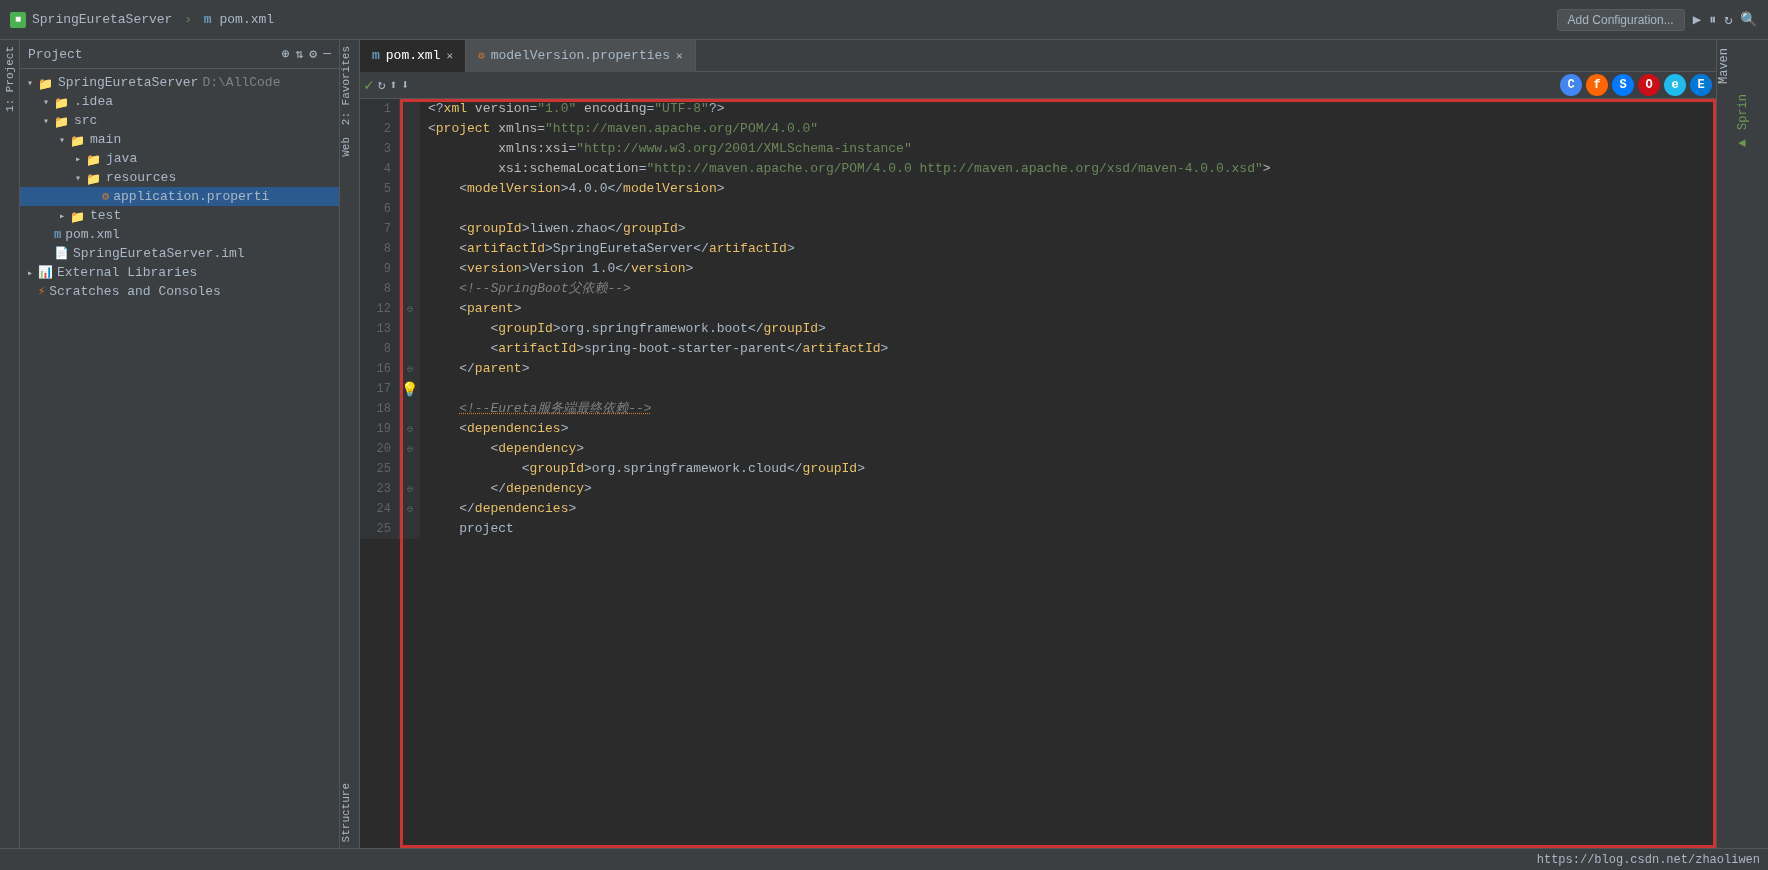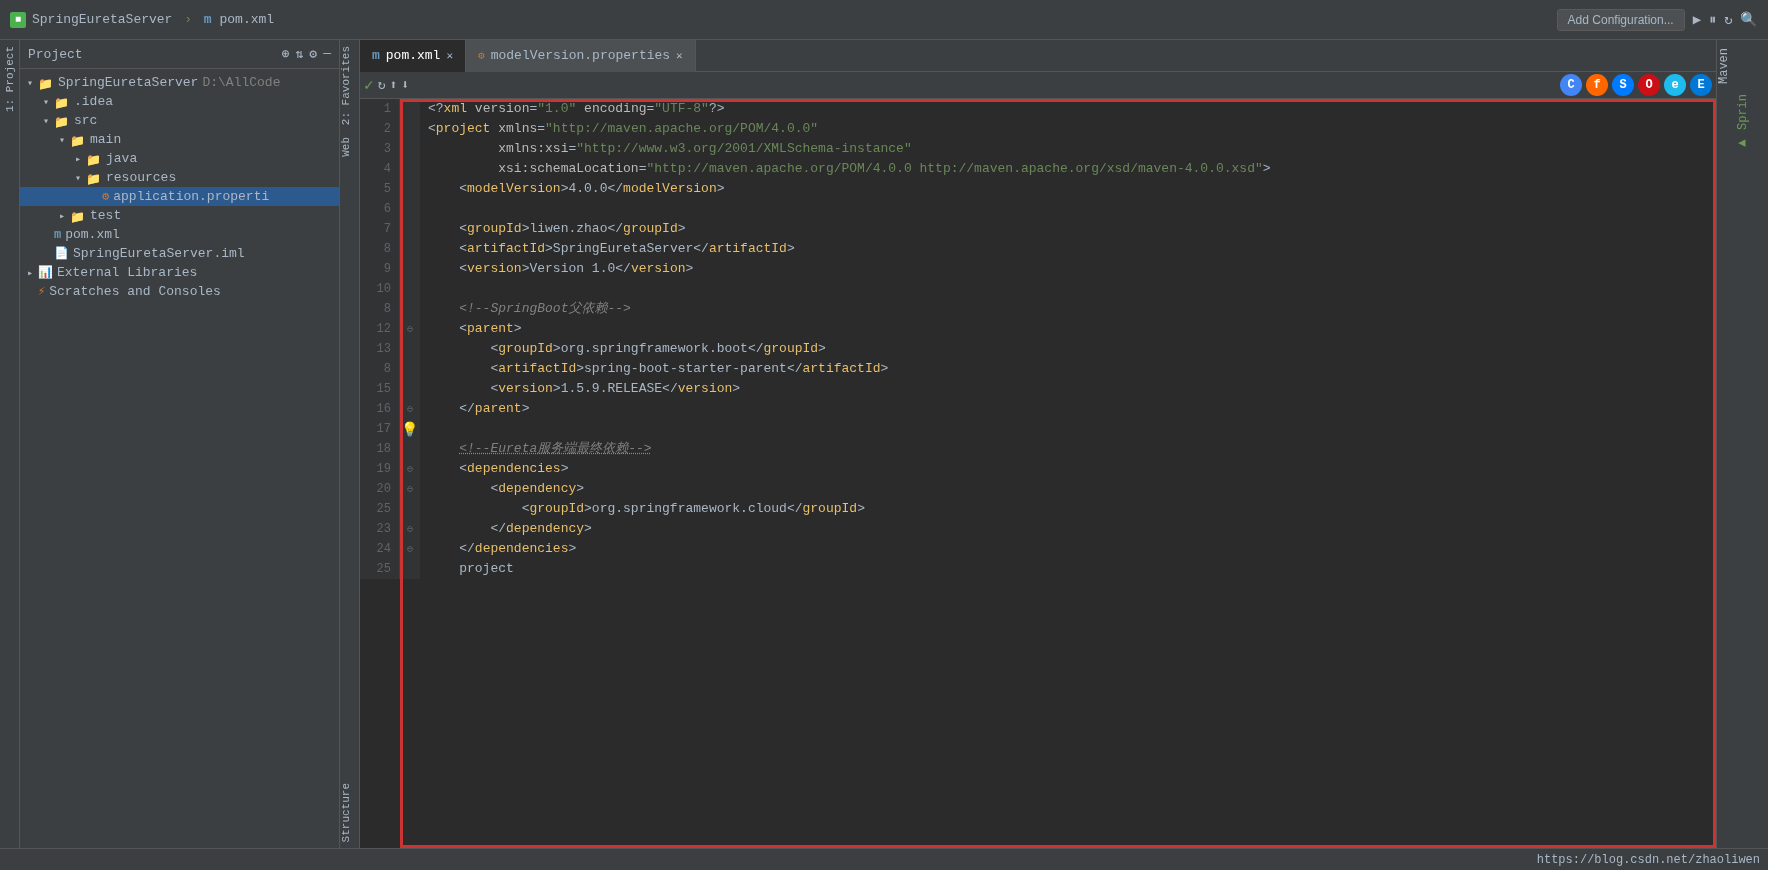--- a/index.html
+++ b/index.html
@@ -558,25 +558,20 @@
           <div class="line-gutter"></div>
           <div class="line-content">    <span class="xml-bracket">&lt;</span><span class="xml-tag">artifactId</span><span class="xml-bracket">&gt;</span><span class="xml-text">SpringEuretaServer</span><span class="xml-bracket">&lt;/</span><span class="xml-tag">artifactId</span><span class="xml-bracket">&gt;</span></div>
         </div>
 
         <div class="line">
           <div class="line-number">9</div>
           <div class="line-gutter"></div>
           <div class="line-content">    <span class="xml-bracket">&lt;</span><span class="xml-tag">version</span><span class="xml-bracket">&gt;</span><span class="xml-text">Version 1.0</span><span class="xml-bracket">&lt;/</span><span class="xml-tag">version</span><span class="xml-bracket">&gt;</span></div>
         </div>
 
-        <div class="line">
-          <div class="line-number">10</div>
-          <div class="line-gutter"></div>
-          <div class="line-content"></div>
-        </div>
 
         <div class="line">
           <div class="line-number">8</div>
           <div class="line-gutter"></div>
           <div class="line-content">    <span class="xml-comment">&lt;!--SpringBoot父依赖--&gt;</span></div>
         </div>
 
         <div class="line">
           <div class="line-number">12</div>
           <div class="line-gutter" style="color:#606366; font-size:10px;">⊖</div>
@@ -588,25 +583,20 @@
           <div class="line-gutter"></div>
           <div class="line-content">        <span class="xml-bracket">&lt;</span><span class="xml-tag">groupId</span><span class="xml-bracket">&gt;</span><span class="xml-text">org.springframework.boot</span><span class="xml-bracket">&lt;/</span><span class="xml-tag">groupId</span><span class="xml-bracket">&gt;</span></div>
         </div>
 
         <div class="line">
           <div class="line-number">8</div>
           <div class="line-gutter"></div>
           <div class="line-content">        <span class="xml-bracket">&lt;</span><span class="xml-tag">artifactId</span><span class="xml-bracket">&gt;</span><span class="xml-text">spring-boot-starter-parent</span><span class="xml-bracket">&lt;/</span><span class="xml-tag">artifactId</span><span class="xml-bracket">&gt;</span></div>
         </div>
 
-        <div class="line">
-          <div class="line-number">15</div>
-          <div class="line-gutter"></div>
-          <div class="line-content">        <span class="xml-bracket">&lt;</span><span class="xml-tag">version</span><span class="xml-bracket">&gt;</span><span class="xml-text">1.5.9.RELEASE</span><span class="xml-bracket">&lt;/</span><span class="xml-tag">version</span><span class="xml-bracket">&gt;</span></div>
-        </div>
 
         <div class="line">
           <div class="line-number">16</div>
           <div class="line-gutter" style="color:#606366; font-size:10px;">⊖</div>
           <div class="line-content">    <span class="xml-bracket">&lt;/</span><span class="xml-tag">parent</span><span class="xml-bracket">&gt;</span></div>
         </div>
 
         <div class="line">
           <div class="line-number">17</div>
           <div class="line-gutter">

